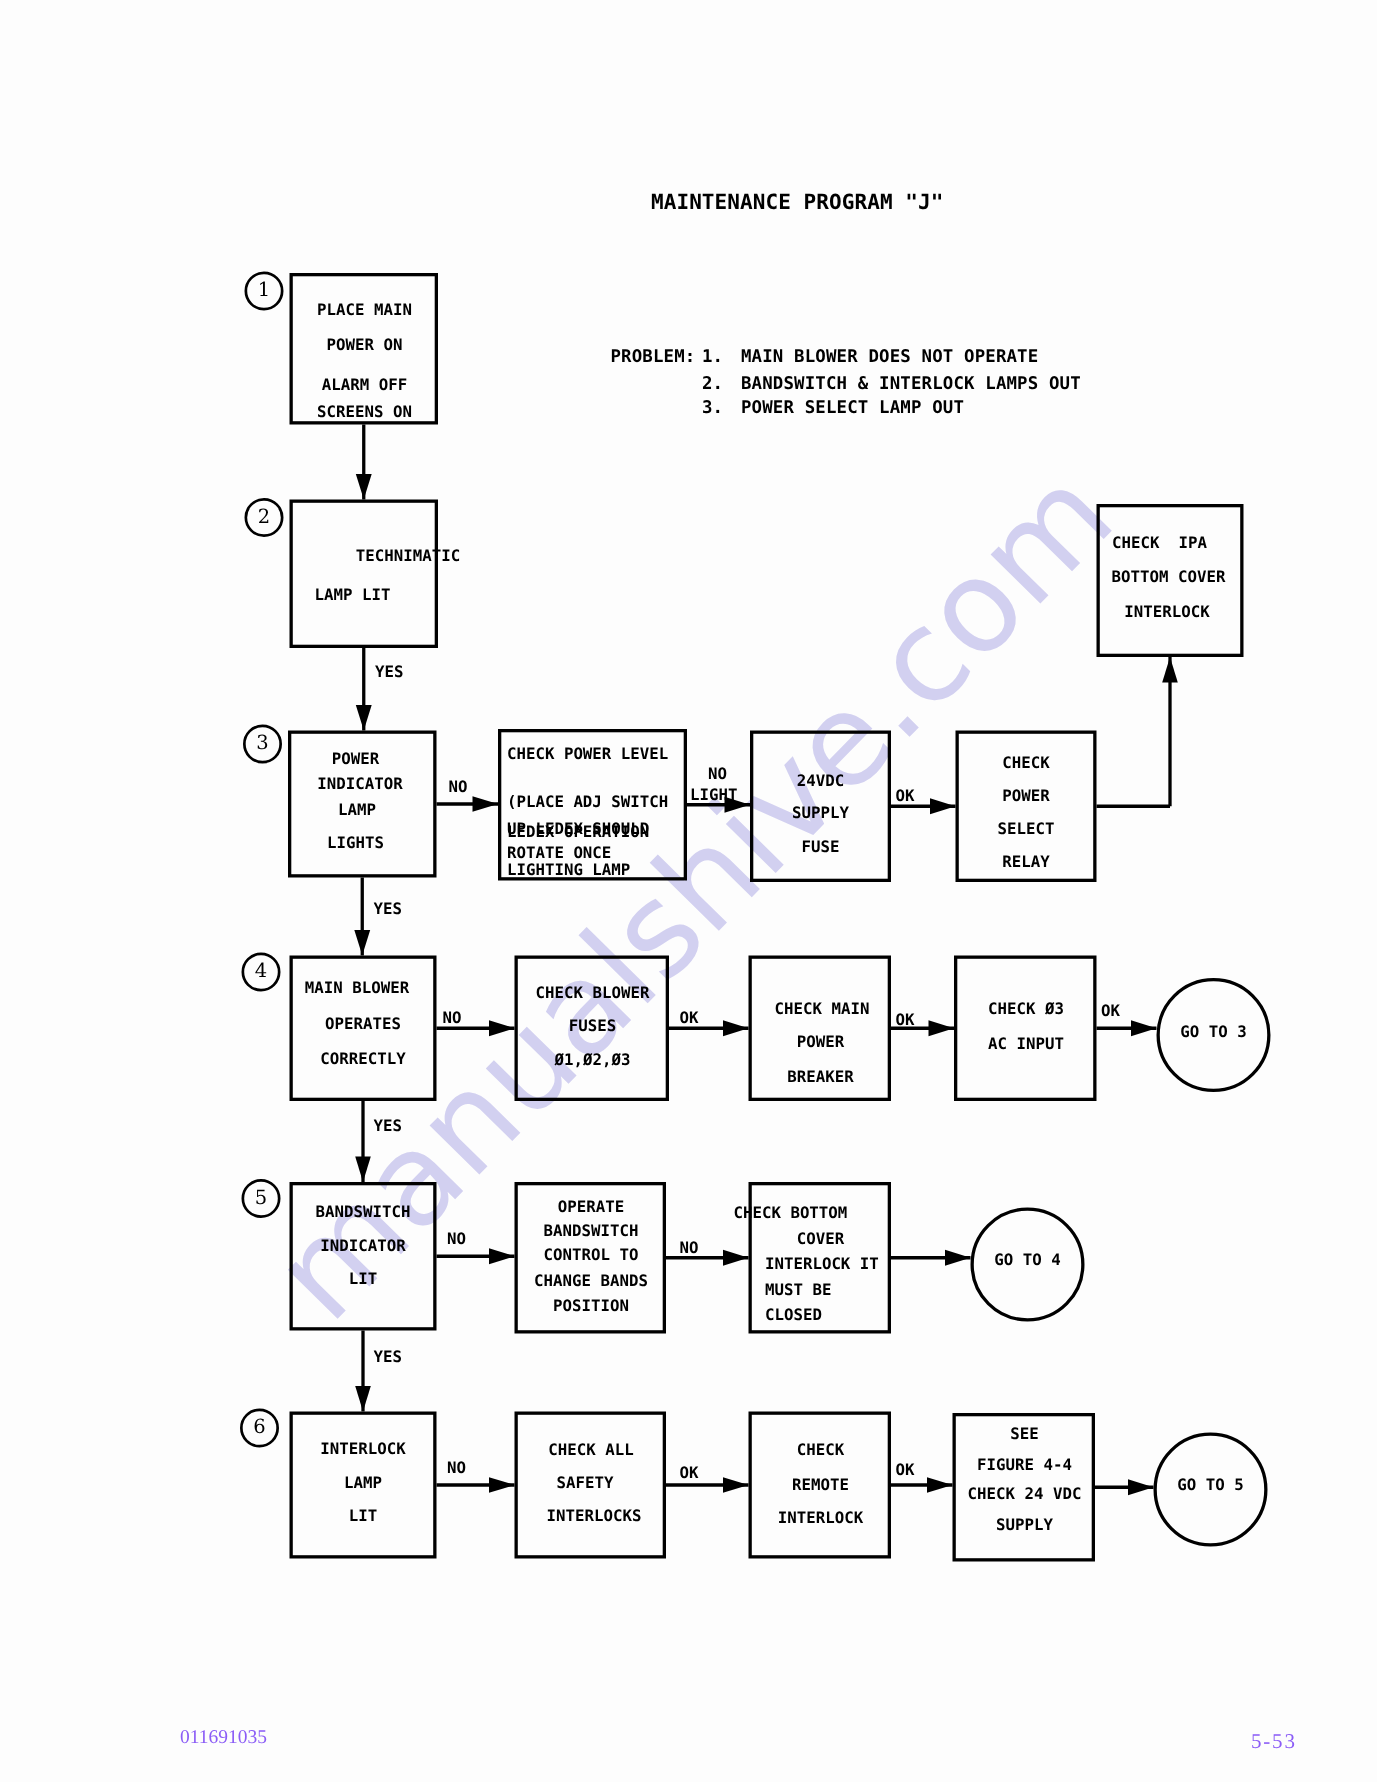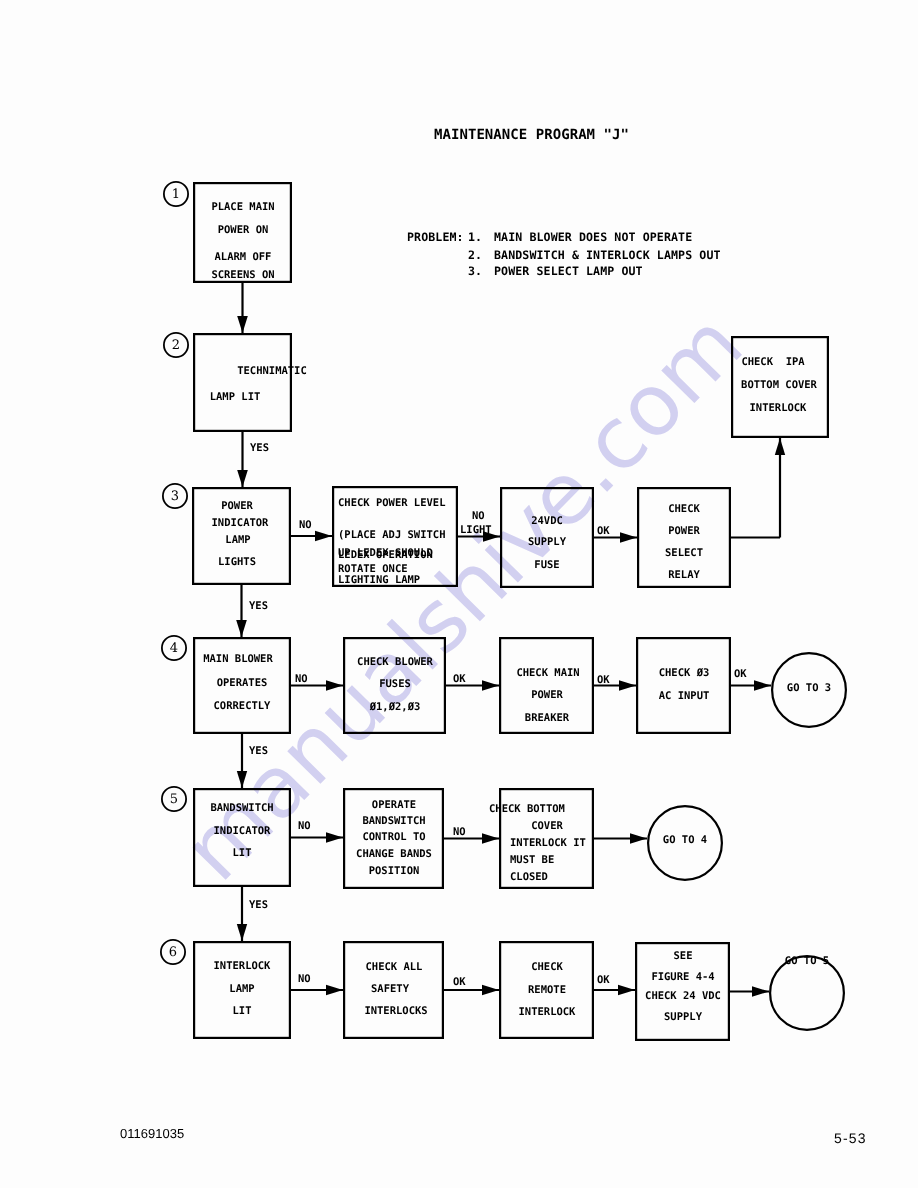--- a/index.html
+++ b/index.html
@@ -12,21 +12,21 @@
   svg.chart{position:absolute;left:0;top:0;width:918px;height:1188px;}
   .nl{position:absolute;white-space:pre;font-family:"DejaVu Sans Mono",monospace;
       font-weight:700;font-size:10.5px;letter-spacing:0px;color:#000;line-height:10px;}
   .nl.c{transform:translateX(-50%);}
   .mk{position:absolute;font-family:"DejaVu Serif",serif;font-size:13px;color:#000;transform:translate(-50%,-50%);}
   .title{position:absolute;font-family:"DejaVu Sans Mono",monospace;font-weight:700;
          font-size:14px;letter-spacing:0.05px;color:#000;white-space:nowrap;}
   .prob{position:absolute;font-family:"DejaVu Sans Mono",monospace;font-weight:700;
         font-size:11.6px;letter-spacing:0.1px;color:#000;white-space:pre;}
   .cap{position:absolute;font-family:"DejaVu Serif Condensed","DejaVu Serif",serif;font-size:14.5px;color:#000;white-space:pre;letter-spacing:0.45px;}
-  .foot{position:absolute;font-family:Liberation Sans, sans-serif;font-size:13px;color:#000000;white-space:nowrap;}
+  .foot{position:absolute;font-family:Liberation Serif, serif;font-size:13px;color:#8b5cf6;white-space:nowrap;margin-top:24px;}
   .foot.pg{font-size:14px;letter-spacing:1.2px;}
   .elab{position:absolute;font-family:"DejaVu Sans Mono",monospace;font-weight:700;
         font-size:10.5px;letter-spacing:0px;color:#000;white-space:nowrap;line-height:10px;}
 </style>
 </head>
 <body>
 
 <div id="page">
 <div class="wm" style="left:164px;top:830px;">manualshive.com</div>
 <svg class="chart" viewBox="0 0 918 1188">
@@ -157,21 +157,21 @@
 <div class="nl c" style="left:393.5px;top:962.0px;">CHECK ALL</div>
 <div class="nl c" style="left:389.5px;top:984.0px;">SAFETY</div>
 <div class="nl c" style="left:395.5px;top:1006.0px;">INTERLOCKS</div>
 <div class="nl c" style="left:546.5px;top:962.0px;">CHECK</div>
 <div class="nl c" style="left:546.5px;top:985.0px;">REMOTE</div>
 <div class="nl c" style="left:546.5px;top:1007.0px;">INTERLOCK</div>
 <div class="nl c" style="left:682.5px;top:951.0px;">SEE</div>
 <div class="nl c" style="left:682.5px;top:972.0px;">FIGURE 4-4</div>
 <div class="nl c" style="left:682.5px;top:991.0px;">CHECK 24 VDC</div>
 <div class="nl c" style="left:682.5px;top:1012.0px;">SUPPLY</div>
-<div class="nl c" style="left:807.0px;top:956px;">GO TO 5</div>
+<div class="nl c" style="left:807.0px;top:985.0px;">GO TO 5</div>
 <div class="mk" style="left:176.0px;top:194.0px;">1</div>
 <div class="mk" style="left:176.0px;top:345.0px;">2</div>
 <div class="mk" style="left:175.0px;top:496.0px;">3</div>
 <div class="mk" style="left:174.0px;top:648.0px;">4</div>
 <div class="mk" style="left:174.0px;top:799.0px;">5</div>
 <div class="mk" style="left:173.0px;top:952.0px;">6</div>
 <div class="elab" style="left:249.5px;top:442.5px;">YES</div>
 <div class="elab" style="left:248.5px;top:601.0px;">YES</div>
 <div class="elab" style="left:249.0px;top:746.0px;">YES</div>
 <div class="elab" style="left:249.0px;top:900.0px;">YES</div>

